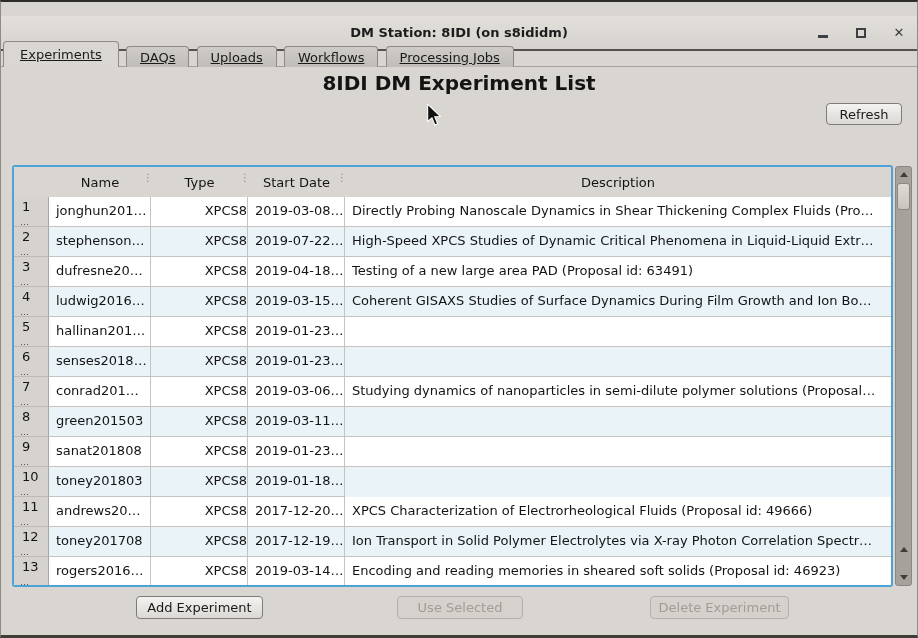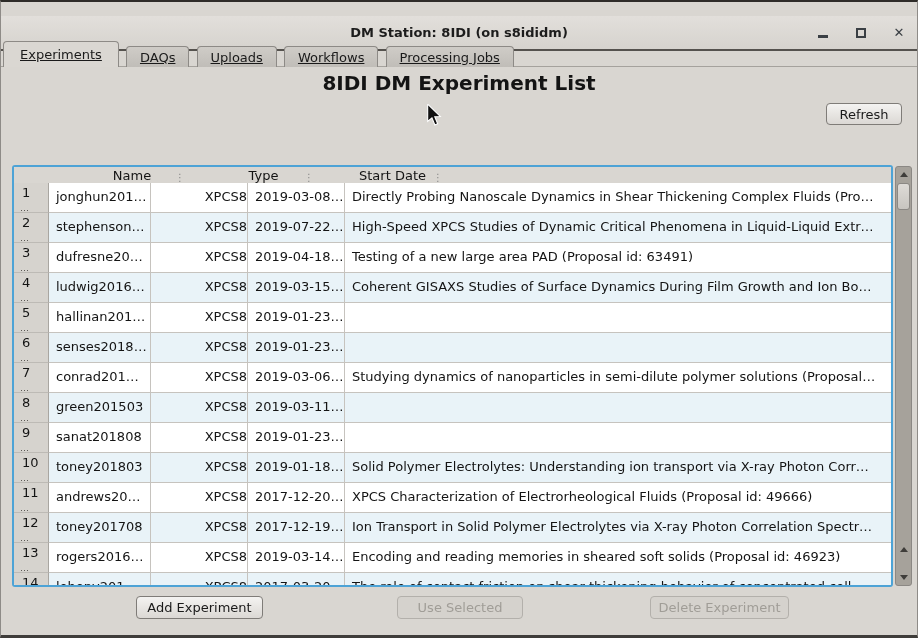--- a/index.html
+++ b/index.html
@@ -60,21 +60,21 @@
     color:#a09d97; background:#d5d2cd; border-color:#b3b0ab;
   }
   .refresh-btn { position:absolute; top:101px; right:15px; width:76px; height:22px; }
 
   
   .table-frame {
     position:absolute; left:11px; top:163px; width:881px; height:422px;
     border:2px solid #4da3d6; border-radius:3px;
     background:#ffffff; overflow:hidden;
   }
-  .thead { display:flex; height:16px; background:#d9d6d1; font-size:13px; color:#141414;gap:32px; }
+  .thead { display:flex; height:30px; background:#d9d6d1; font-size:13px; color:#141414; }
   .thead .hcell { position:relative; display:flex; align-items:center; justify-content:center; }
   .hsep { position:absolute; right:-2px; top:3px; font-size:10px; color:#8a8a8a; line-height:16px; }
   .corner { width:35px; }
   .w-name { width:102px; } .w-type { width:97px; } .w-date { width:97px; } .w-desc { flex:1; }
 
   .trow { display:flex; height:30px; background:#ffffff; }
   .trow.alt { background:#e9f3f8; }
   .cell {
     font-size:13px; color:#141414; line-height:28px;
     padding-left:7px; white-space:nowrap; overflow:hidden;
@@ -171,20 +171,23 @@
         <span class="hsep">⋮</span>
       </div>
       <div class="hcell w-type">
         <span>Type</span>
         <span class="hsep">⋮</span>
       </div>
       <div class="hcell w-date">
         <span>Start Date</span>
         <span class="hsep">⋮</span>
       </div>
+      <div class="hcell w-desc">
+        <span>Description</span>
+      </div>
     </div>
     <div id="table-body">
         <div class="trow">
     <div class="cell rowhdr">
       <span class="rownum">1</span>
       <span class="rowhandle">…</span>
     </div>
     <div class="cell c-name">jonghun201…</div>
     <div class="cell c-type">XPCS8</div>
     <div class="cell c-date">2019-03-08…</div>
@@ -271,21 +274,20 @@
     <div class="cell c-desc"></div>
   </div>
         <div class="trow alt">
     <div class="cell rowhdr">
       <span class="rownum">10</span>
       <span class="rowhandle">…</span>
     </div>
     <div class="cell c-name">toney201803</div>
     <div class="cell c-type">XPCS8</div>
     <div class="cell c-date">2019-01-18…</div>
-    <div class="cell c-desc">Solid Polymer Electrolytes: Understanding ion transport via X-ray Photon Corr…</div>
   </div>
         <div class="trow">
     <div class="cell rowhdr">
       <span class="rownum">11</span>
       <span class="rowhandle">…</span>
     </div>
     <div class="cell c-name">andrews20…</div>
     <div class="cell c-type">XPCS8</div>
     <div class="cell c-date">2017-12-20…</div>
     <div class="cell c-desc">XPCS Characterization of Electrorheological Fluids (Proposal id: 49666)</div>

